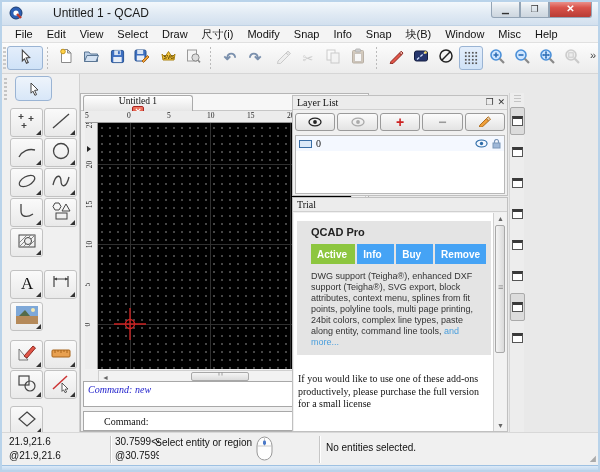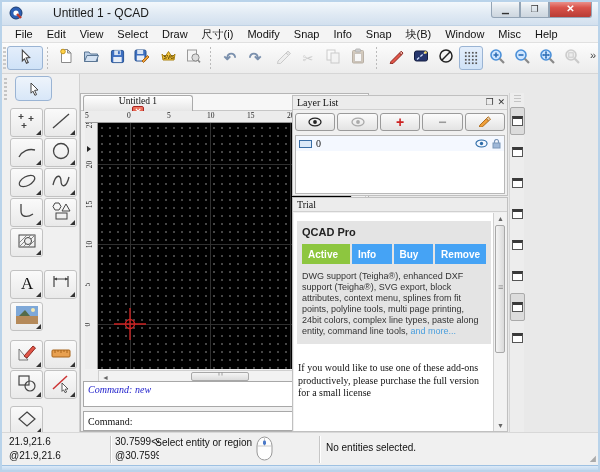--- a/index.html
+++ b/index.html
@@ -109,21 +109,21 @@
   #vthumb { left:1px; top:80px; width:11px; height:42px; }
   #vthumb:after { content:"≡"; position:absolute; left:2px; top:14px; font-size:9px; color:#888; }
   #grid-info { position:absolute; left:240px; top:276px; width:44px; height:13px; font-size:9.5px;
     font-family:"Liberation Serif",serif; color:#222; text-align:right; padding-right:4px; }
 
   
   #cmd-history { position:absolute; left:2px; top:287px; width:283px; height:26px; background:#fff;
     border:1px solid #a8a8a8; font-family:"Liberation Serif",serif; font-style:italic;
     font-size:10px; color:#2222cc; padding:2px 4px; }
   #cmd-row { position:absolute; left:2px; top:317px; width:283px; height:20px; background:#fff;
-    border:1px solid #a8a8a8; display:flex; align-items:center; padding:0 2px 0 4px; }
+    border:1px solid #a8a8a8; display:flex; align-items:center; padding:0 2px 0 20px; }
   #cmd-label { font-family:"Liberation Serif",serif; font-size:10px; color:#111; }
   #cmd-input { flex:1; border:none; outline:none; height:14px; font-family:"Liberation Serif",serif;
     font-size:10px; }
   #cmd-toggle { width:20px; height:16px; border:1px solid #999; border-radius:2px;
     background:linear-gradient(#fafafa,#ddd); display:flex; align-items:center; justify-content:center; }
   #cmd-toggle .glyph { width:12px; height:8px; border:1px solid #555; background:#fff; border-top:3px solid #444; }
 
   
   .dock-panel { position:absolute; left:290px; width:216px; background:#f0f0f0; border:1px solid #c0c0c0; }
   #layer-panel { top:21px; height:101px; }
@@ -144,21 +144,21 @@
 
   #trial-body { position:absolute; left:1px; top:15px; width:200px; height:218px; background:#fff;
     overflow:hidden; }
   #trial-scroll { position:absolute; right:1px; top:15px; width:13px; height:218px; background:#f2f2f2;
     border-left:1px solid #d0d0d0; }
   #trial-thumb { position:absolute; left:1px; top:12px; width:10px; height:128px;
     background:linear-gradient(90deg,#f4f4f4,#dadada); border:1px solid #a8a8a8; border-radius:2px; }
   #trial-thumb:after { content:"≡"; position:absolute; left:2px; top:56px; font-size:9px; color:#888; }
   .trial-text { font-family:"Liberation Serif",serif; font-size:10px; color:#111; line-height:12.5px;
     padding:4px 4px 0 4px; }
-  #addon-card { margin:8px 3px 0 3px; background:#e4e4e4; padding:5px 5px 7px 5px; }
+  #addon-card { margin:8px 3px 0 3px; background:#e4e4e4; padding:5px 5px 7px 14px; }
   #addon-title { font-size:11px; font-weight:bold; color:#222; margin-bottom:6px; }
   #addon-btns { display:flex; gap:2px; margin-bottom:7px; }
   .addon-btn { height:20px; color:#fff; font-size:10px; font-weight:bold; display:flex;
     align-items:center; padding:0 6px; }
   .addon-btn.active { background:#8dc63f; flex:1.3; }
   .addon-btn.blue { background:#45a3f5; flex:1; }
   #addon-desc { font-size:9px; color:#333; line-height:11px; }
   #addon-more { color:#4a9fdd; }
 
   

